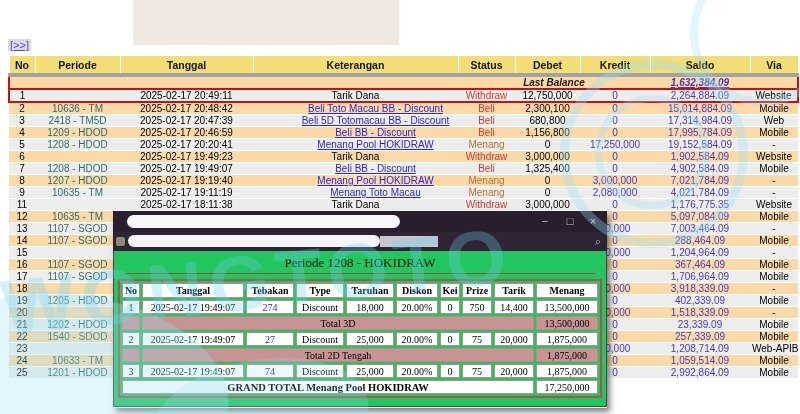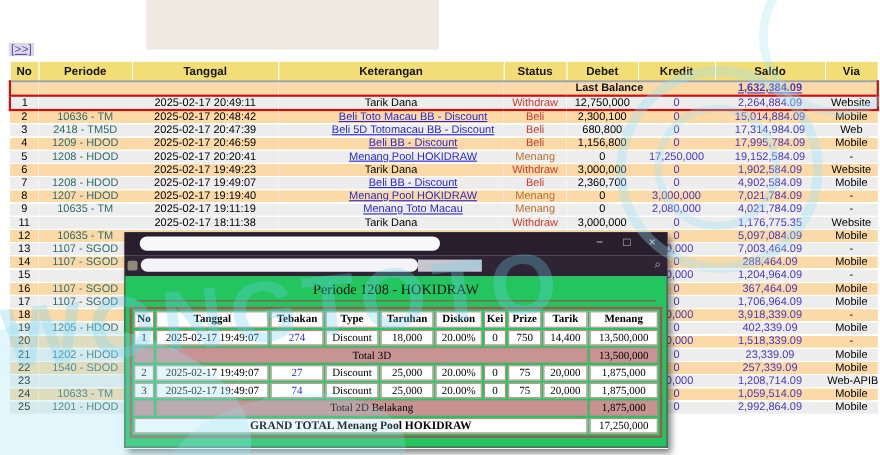--- a/index.html
+++ b/index.html
@@ -24,21 +24,21 @@
   tr.even td{background:#FCDAA8;}
   tr.lb   td{background:#FCDAA8;}
   tr.lb .lbl{font-weight:bold;color:#151515;}
   tr.lb .saldo{font-weight:bold;text-decoration:underline;}
   .saldo{color:#4B36B8;}
   .kredit{color:#4B36B8;}
   .periode{color:#2E6B6B;}
   .status-Withdraw,.status-Beli{color:#CC3B2E;margin-left:40px;}
   .status-Menang{color:#B5722F;}
   a.ket{color:#2929CC;text-decoration:underline;cursor:pointer;margin-left:40px;}
-  tr.lb td{border-top:2px solid #a3a3a3;}
+  tr.lb td{border-top:4px solid #a3a3a3;font-style:italic;}
   tr.lb td:first-child{border-left:2px solid #C81010;}
   tr.lb td:last-child{border-right:2px solid #C81010;}
   tr.hl td{border-top:2px solid #C81010;border-bottom:2px solid #C81010;}
   tr.hl td:first-child{border-left:2px solid #C81010;}
   tr.hl td:last-child{border-right:2px solid #C81010;}
 
   
   .popup{position:absolute;left:113px;top:211px;width:494px;height:197px;z-index:10;
          box-shadow:3px 4px 6px rgba(0,0,0,.5);}
   .titlebar{height:21px;background:#281E2D;position:relative;}
@@ -187,21 +187,21 @@
         <td class="kredit">0</td>
         <td class="saldo">1,902,584.09</td>
         <td>Website</td>
       </tr>
       <tr class="odd">
         <td>7</td>
         <td class="periode">1208 - HDOD</td>
         <td>2025-02-17 19:49:07</td>
         <td><a class="ket">Beli BB - Discount</a></td>
         <td class="status-Beli">Beli</td>
-        <td>2,360,700</td>
+        <td>1,325,400</td>
         <td class="kredit">0</td>
         <td class="saldo">4,902,584.09</td>
         <td>Mobile</td>
       </tr>
       <tr class="even">
         <td>8</td>
         <td class="periode">1207 - HDOD</td>
         <td>2025-02-17 19:19:40</td>
         <td><a class="ket">Menang Pool HOKIDRAW</a></td>
         <td class="status-Menang">Menang</td>
@@ -456,37 +456,37 @@
             <td><a>27</a></td>
             <td>Discount</td>
             <td>25,000</td>
             <td>20.00%</td>
             <td>0</td>
             <td>75</td>
             <td>20,000</td>
             <td>1,875,000</td>
           </tr>
           <tr>
+            <td class="rose"></td>
+            <td class="rose" colspan="8">Total 2D Tengah</td>
+            <td class="rose">1,875,000</td>
+          </tr>
+          <tr>
             <td>3</td>
             <td>2025-02-17 19:49:07</td>
             <td><a>74</a></td>
             <td>Discount</td>
             <td>25,000</td>
             <td>20.00%</td>
             <td>0</td>
             <td>75</td>
             <td>20,000</td>
             <td>1,875,000</td>
           </tr>
           <tr>
-            <td class="rose"></td>
-            <td class="rose" colspan="8">Total 2D Belakang</td>
-            <td class="rose">1,875,000</td>
-          </tr>
-          <tr>
             <td class="grand" colspan="9">GRAND TOTAL Menang Pool HOKIDRAW</td>
             <td>17,250,000</td>
           </tr>
         </tbody>
     </table>
   </div>
 </div>
 
 <div class="wm">
   <div class="wm-text">WONGTOTO</div>

